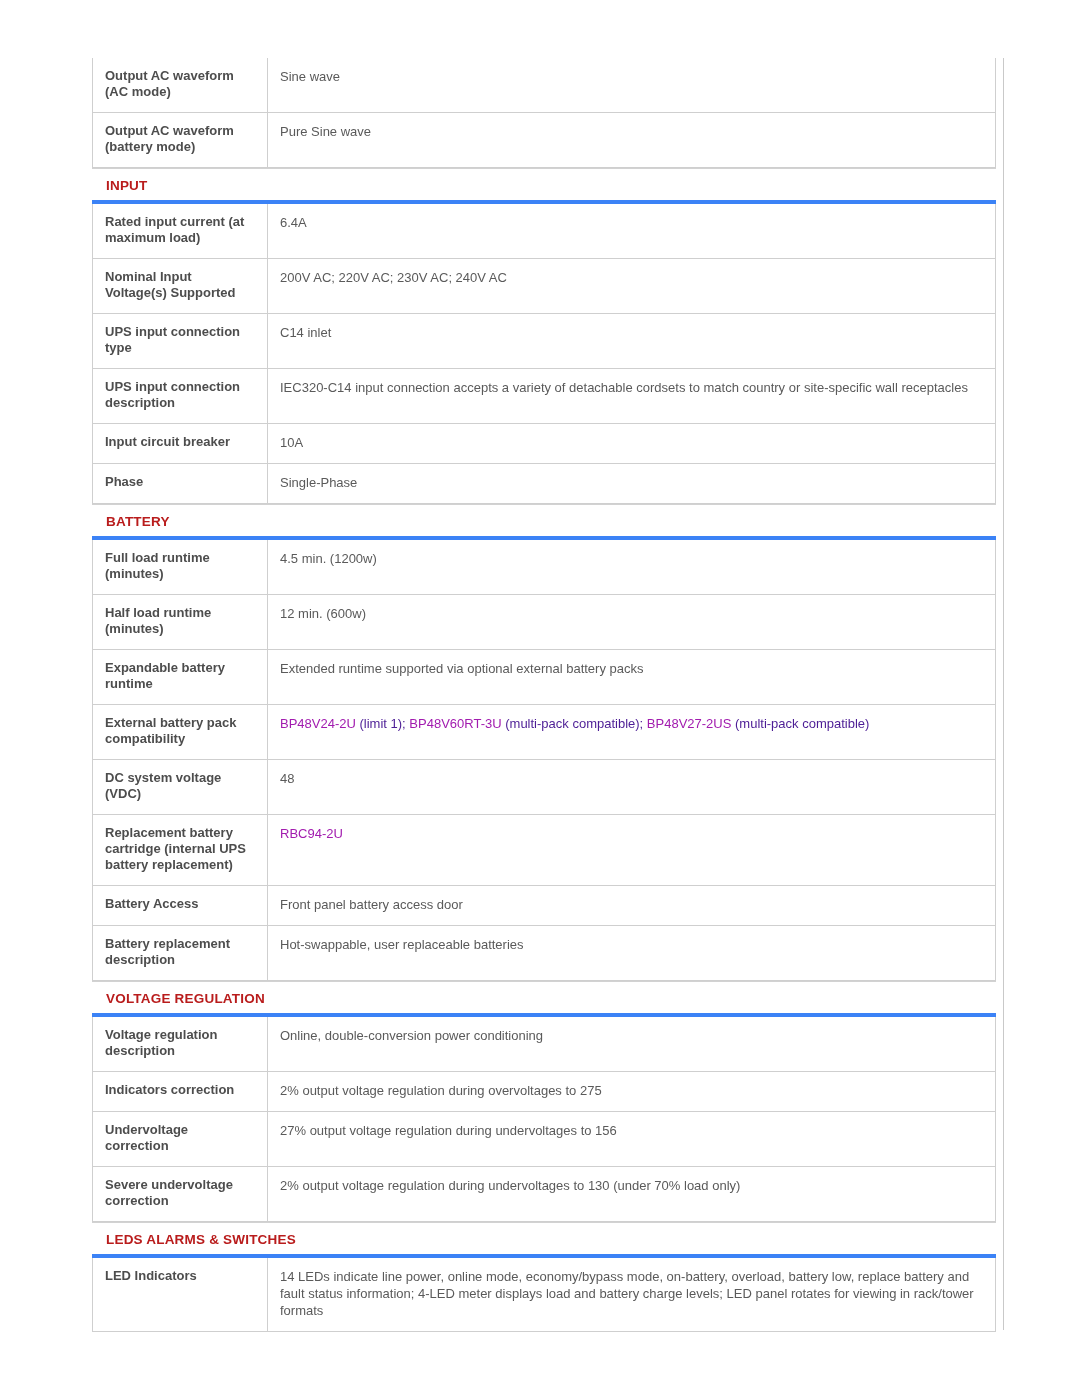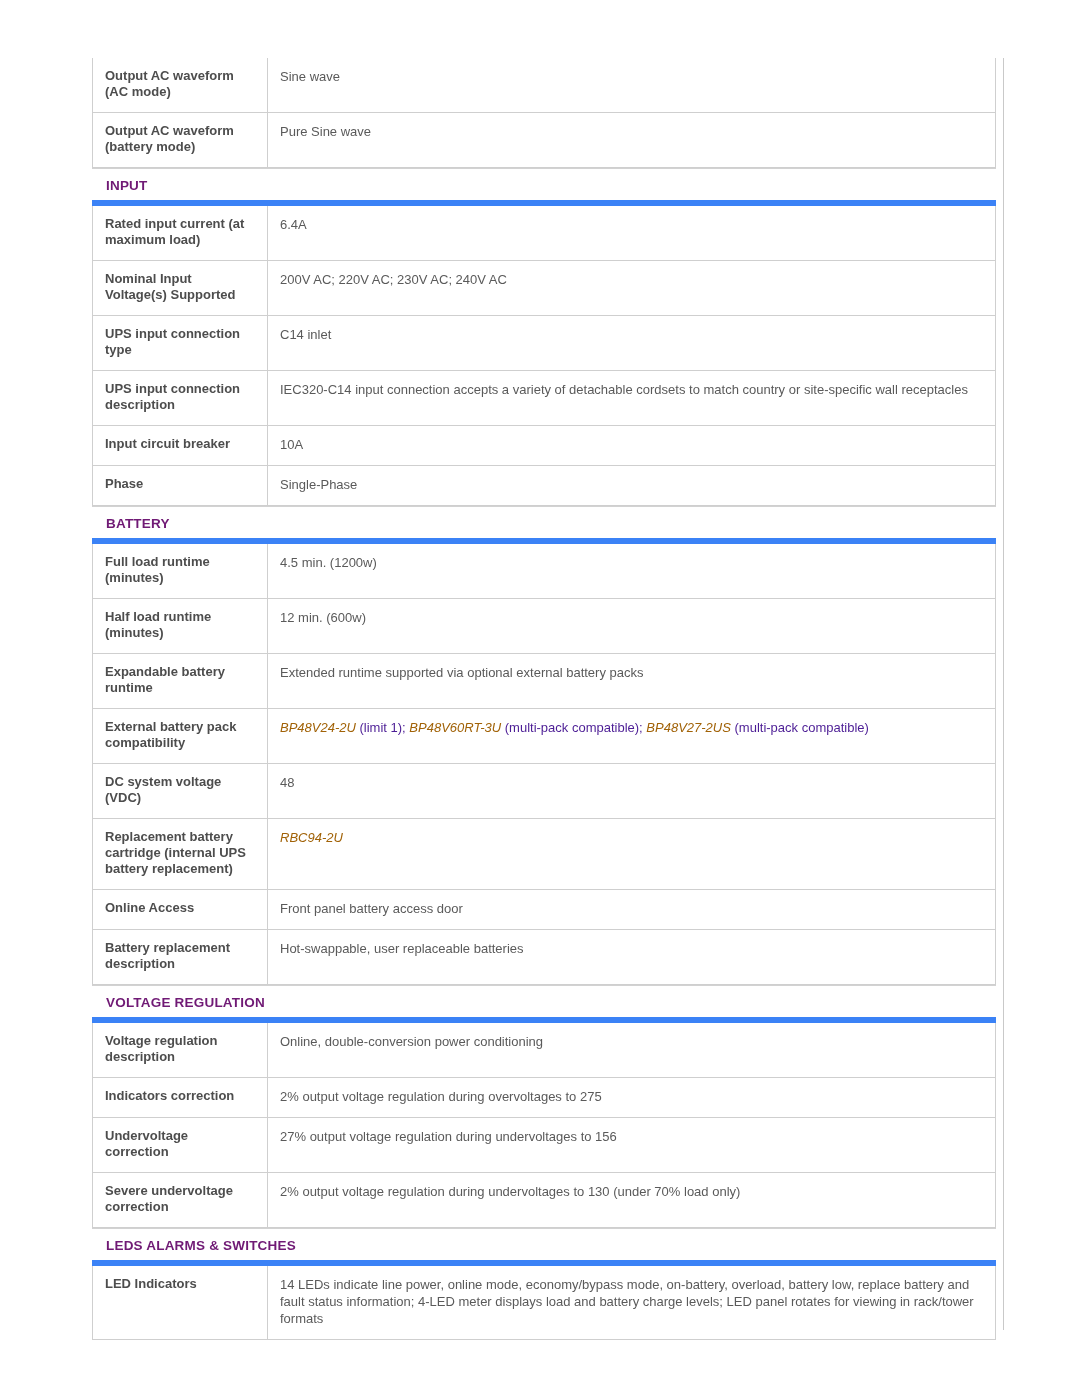--- a/index.html
+++ b/index.html
@@ -80,30 +80,29 @@
 
   
   td.spec-label { background-clip: padding-box; }
 
   
   tr.section-row > td {
     padding: 9px 0 7px 14px;
     font-size: 13.5px;
     font-weight: bold;
     letter-spacing: 0.2px;
-    color: #701a75;
+    color: #b91c1c;
     border-top: 1px solid #d2d2d2;
-    border-bottom: 6px solid #3b82f6;
+    border-bottom: 4px solid #3b82f6;
     background: #ffffff;
   }
 
   a.spec-link {
-    color: #a16207;
+    color: #a21caf;
     text-decoration: none;
-    font-style: italic;
   }
 
   .val-text { color: #4c1d95; }
 </style>
 </head>
 <body>
 
 <div class="page">
 
   <div class="page-rule-right"></div>
@@ -167,21 +166,21 @@
           </tr>
           <tr class="spec-row">
             <td class="spec-label">DC system voltage (VDC)</td>
             <td class="spec-value">48</td>
           </tr>
           <tr class="spec-row">
             <td class="spec-label">Replacement battery cartridge (internal UPS battery replacement)</td>
             <td class="spec-value"><a class="spec-link" href="#">RBC94-2U</a></td>
           </tr>
           <tr class="spec-row">
-            <td class="spec-label">Online Access</td>
+            <td class="spec-label">Battery Access</td>
             <td class="spec-value">Front panel battery access door</td>
           </tr>
           <tr class="spec-row">
             <td class="spec-label">Battery replacement description</td>
             <td class="spec-value">Hot-swappable, user replaceable batteries</td>
           </tr>
           <tr class="section-row">
             <td colspan="2">VOLTAGE REGULATION</td>
           </tr>
           <tr class="spec-row">

